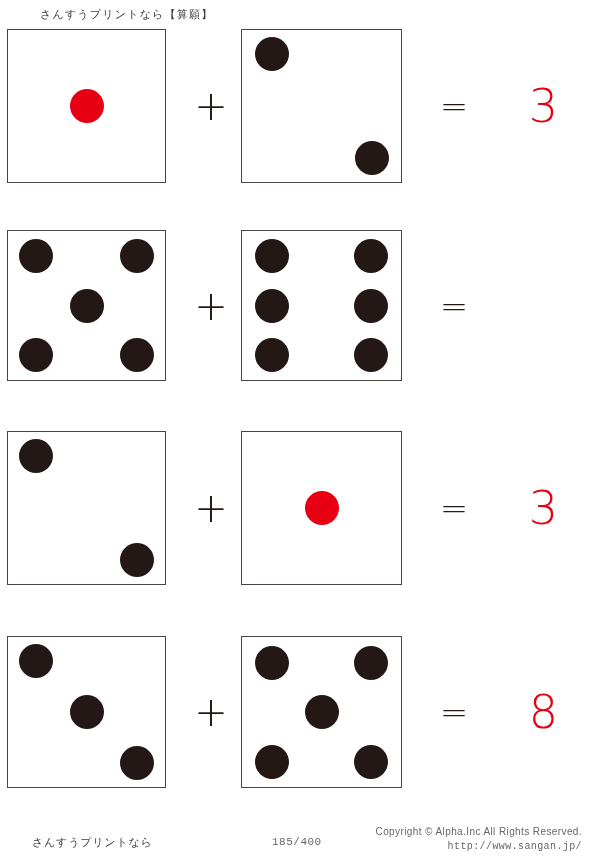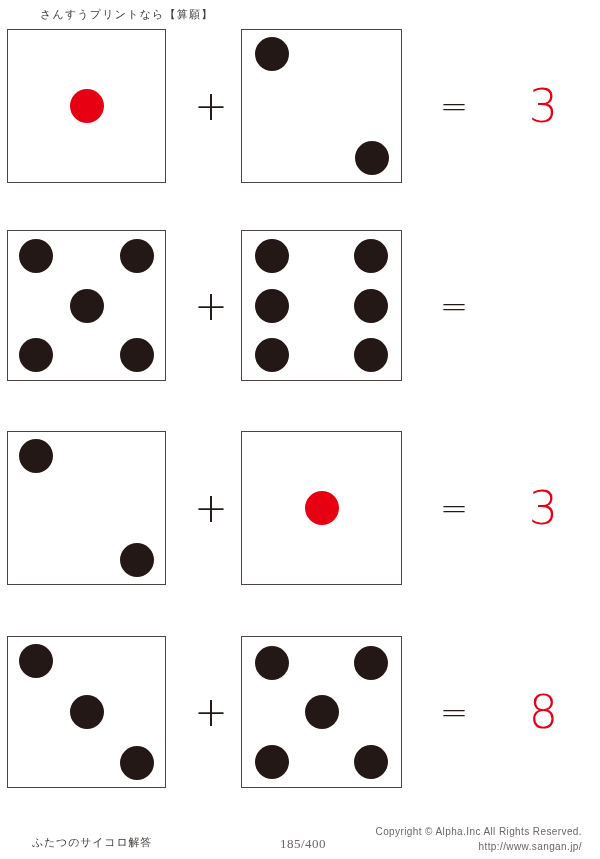--- a/index.html
+++ b/index.html
@@ -109,47 +109,47 @@
     left: 32px;
     top: 835px;
     font-size: 11px;
     letter-spacing: 0.8px;
     color: #3e3a38;
     font-family: "DejaVu Sans", sans-serif;
     white-space: nowrap;
   }
   .footer-page {
     position: absolute;
-    left: 280px;
+    left: 272px;
     top: 836px;
-    font-size: 13px;
+    font-size: 11px;
     letter-spacing: 0.5px;
     color: #6b6563;
-    font-family: Liberation Serif, serif;
+    font-family: Liberation Mono, monospace;
     white-space: nowrap;
   }
   .footer-copyright {
     position: absolute;
     right: 18px;
     top: 826px;
     font-size: 10px;
     letter-spacing: 0.4px;
     color: #6b6563;
     font-family: "Liberation Sans", sans-serif;
     white-space: nowrap;
     text-align: left;
   }
   .footer-url {
     position: absolute;
     right: 18px;
     top: 841px;
     font-size: 10px;
     letter-spacing: 0.4px;
     color: #6b6563;
-    font-family: Liberation Sans, sans-serif;
+    font-family: Liberation Mono, monospace;
     white-space: nowrap;
     text-align: left;
   }
 </style>
 </head>
 <body>
 
 <div class="header-title">さんすうプリントなら【算願】</div>
 
 <div class="row row-1">
@@ -209,16 +209,16 @@
       <div class="pip" style="width: 34px; height: 34px; left: 19%; top: 17%;"></div>
       <div class="pip" style="width: 34px; height: 34px; left: 81%; top: 17%;"></div>
       <div class="pip" style="width: 34px; height: 34px; left: 50%; top: 50%;"></div>
       <div class="pip" style="width: 34px; height: 34px; left: 19%; top: 83%;"></div>
       <div class="pip" style="width: 34px; height: 34px; left: 81%; top: 83%;"></div>
     </div>
   <div class="op-equals">=</div>
   <div class="answer">8</div>
 </div>
 
-<div class="footer-label">ふたつのサイコロ解答</div>
+<div class="footer-label">さんすうプリントなら</div>
 <div class="footer-page">185/400</div>
 <div class="footer-copyright">Copyright ©  Alpha.Inc All Rights Reserved.</div>
 <div class="footer-url">http://www.sangan.jp/</div>
 
 </body></html>

